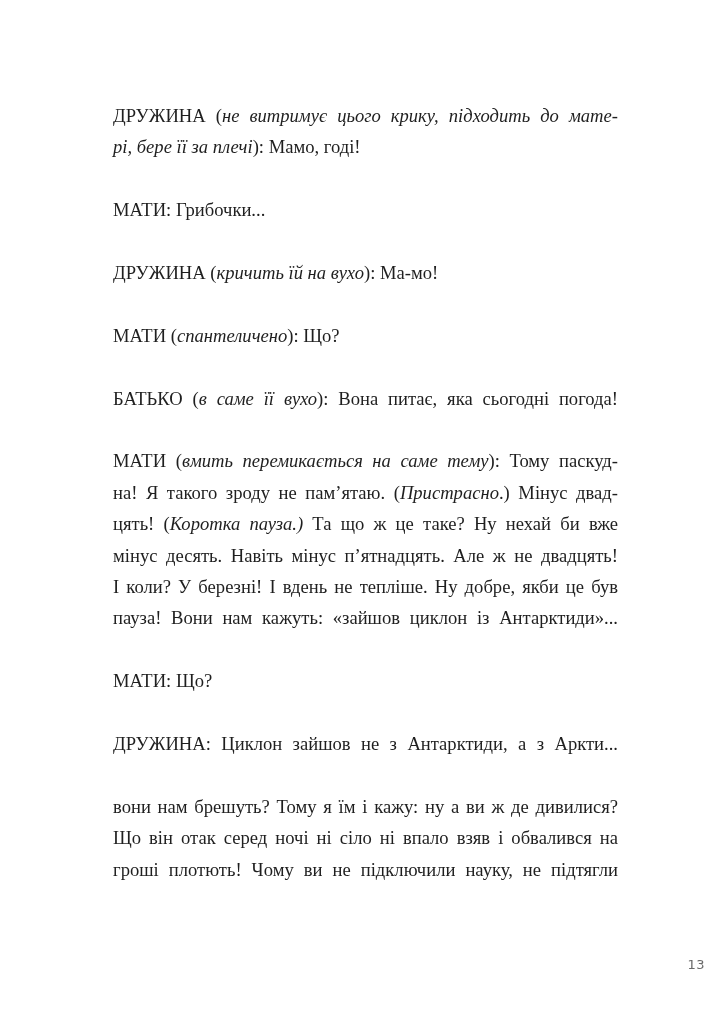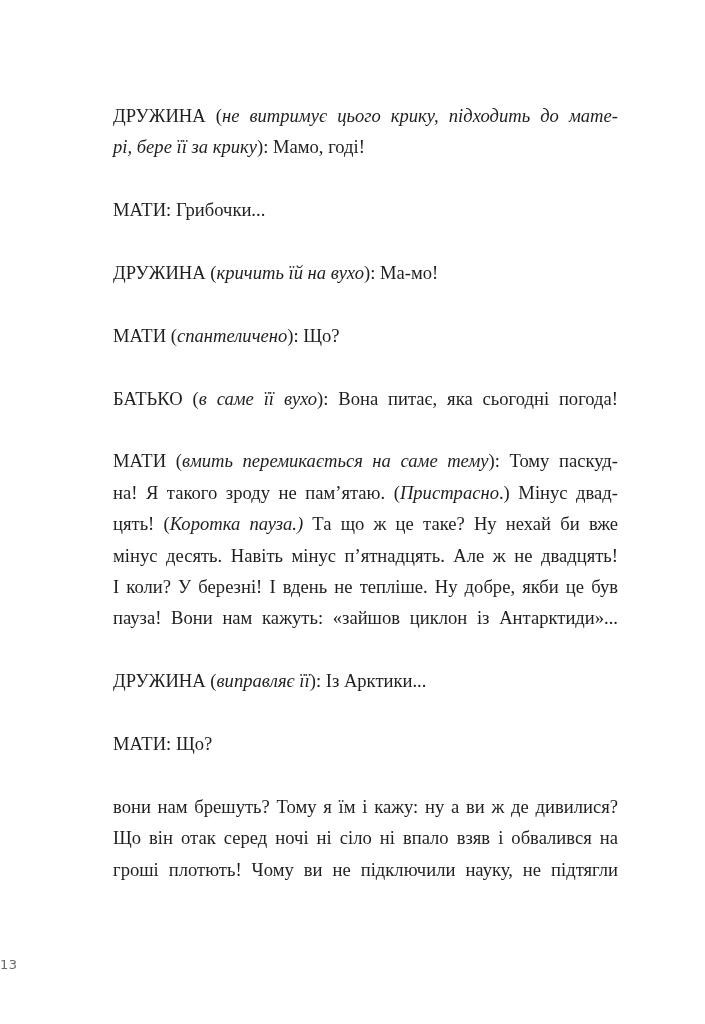--- a/index.html
+++ b/index.html
@@ -20,34 +20,34 @@
       line-height: 31.4px;
     }
     .para { margin: 0 0 31.4px 0; text-align: justify; font-family: Liberation Serif, serif; }
     .line { display: block; white-space: nowrap; }
     .line.just { text-align: justify; text-align-last: justify; }
     em { font-style: italic; }
     .page-number {
       position: absolute;
       left: 0; right: 0;
       top: 957px;
-      text-align: left;
+      text-align: right;
       font-family: "DejaVu Sans", sans-serif;
       font-size: 13px;
       color: #6a6a6a;
       letter-spacing: 0.5px;
     }
   </style>
 </head>
 <body>
 
 <div class="page" id="page">
     <p class="para">
       <span class="line just"><span>ДРУЖИНА (</span><em>не витримує цього крику, підходить до мате-</em></span>
-      <span class="line"><em>рі, бере її за крику</em><span>): Мамо, годі!</span></span>
+      <span class="line"><em>рі, бере її за плечі</em><span>): Мамо, годі!</span></span>
     </p>
     <p class="para">
       <span class="line"><span>МАТИ: Грибочки...</span></span>
     </p>
     <p class="para">
       <span class="line"><span>ДРУЖИНА (</span><em>кричить їй на вухо</em><span>): Ма-мо!</span></span>
     </p>
     <p class="para">
       <span class="line"><span>МАТИ (</span><em>спантеличено</em><span>): Що?</span></span>
     </p>
@@ -56,24 +56,24 @@
     </p>
     <p class="para">
       <span class="line just"><span>МАТИ (</span><em>вмить перемикається на саме тему</em><span>): Тому паскуд-</span></span>
       <span class="line just"><span>на! Я такого зроду не пам’ятаю. (</span><em>Пристрасно</em><span>.) Мінус двад-</span></span>
       <span class="line just"><span>цять! (</span><em>Коротка пауза.)</em><span> Та що ж це таке? Ну нехай би вже</span></span>
       <span class="line just"><span>мінус десять. Навіть мінус п’ятнадцять. Але ж не двадцять!</span></span>
       <span class="line just"><span>І коли? У березні! І вдень не тепліше. Ну добре, якби це був</span></span>
       <span class="line just"><span>пауза! Вони нам кажуть: «зайшов циклон із Антарктиди»...</span></span>
     </p>
     <p class="para">
-      <span class="line"><span>ДРУЖИНА (</span><em>виправляє її</em><span>): Із Арктики...</span></span>
+      <span class="line"><span>МАТИ: Що?</span></span>
     </p>
     <p class="para">
-      <span class="line"><span>МАТИ: Що?</span></span>
+      <span class="line just"><span>ДРУЖИНА: Циклон зайшов не з Антарктиди, а з Аркти...</span></span>
     </p>
     <p class="para">
       <span class="line just"><span>вони нам брешуть? Тому я їм і кажу: ну а ви ж де дивилися?</span></span>
       <span class="line just"><span>Що він отак серед ночі ні сіло ні впало взяв і обвалився на</span></span>
       <span class="line just"><span>гроші плотють! Чому ви не підключили науку, не підтягли</span></span>
     </p>
   </div>
 
 <div class="page-number">13</div>
 

